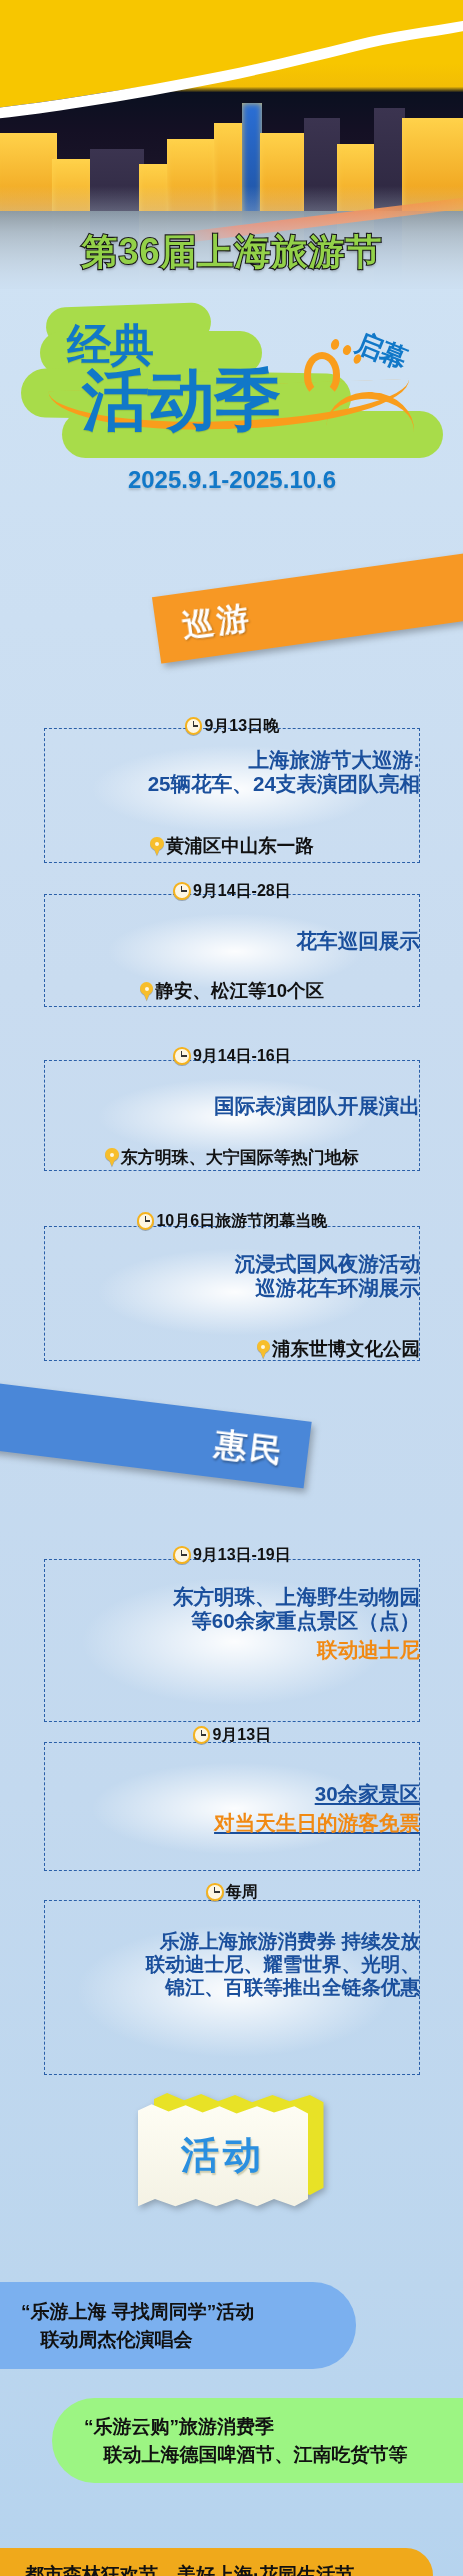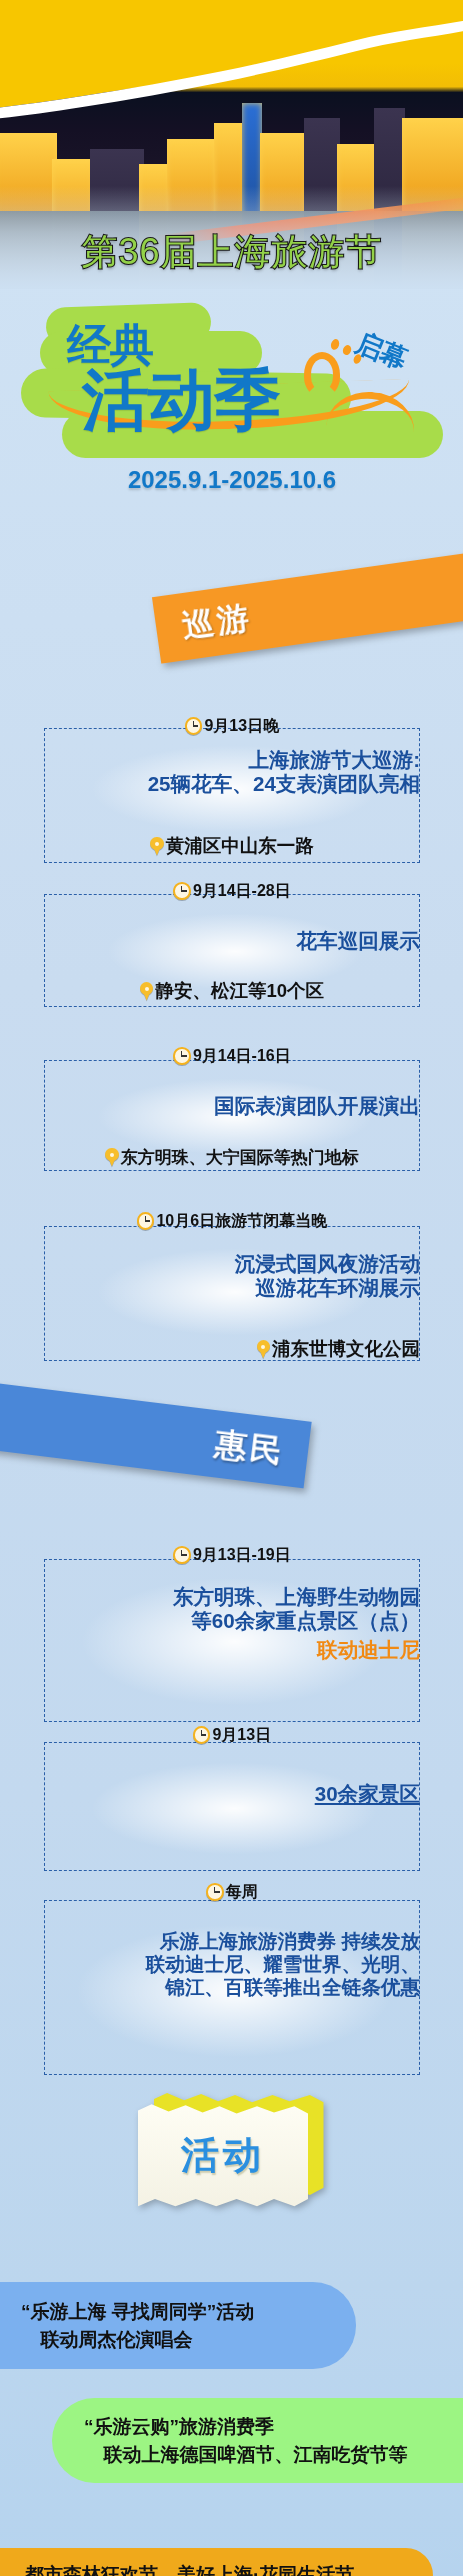--- a/index.html
+++ b/index.html
@@ -30,21 +30,21 @@
     transform:rotate(-7deg); filter:blur(0.5px); }
   .hero-tear {
     position:absolute; left:0; top:0; width:464px; height:124px; pointer-events:none;
   }
   .hero-fade { position:absolute; left:0; bottom:0; width:464px; height:103px;
     background:linear-gradient(180deg,rgba(205,224,242,0) 0%, rgba(205,224,242,.55) 45%, rgba(205,224,242,1) 100%); }
 
   
   .fest-title {
     position:absolute; left:0; top:234px; width:464px; text-align:center; z-index:6;
-    font-size:36px; line-height:1; font-weight:400; letter-spacing:1px;
+    font-size:36px; line-height:1; font-weight:700; letter-spacing:1px;
     color:#93d149;
     -webkit-text-stroke:2.1px #1b1b1b;
     paint-order:stroke fill;
     text-shadow:0 2.1px 3.1px rgba(0,0,0,.35);
   }
 
   
   .logo-wrap { position:absolute; left:0; top:294px; width:464px; height:175px; z-index:7; }
   .brush { position:absolute; background:#a8dc4a; border-radius:24px; }
   .b1 { left:46px; top:11.3px; width:165px; height:39px; border-radius:20.6px; transform:rotate(-2deg); }
@@ -341,20 +341,21 @@
     <div class="date">
       <span class="clock-icon">
           <span class="face"></span>
           <span class="h"></span>
           <span class="m"></span>
         </span>
       <span>9月13日</span>
     </div>
     <div class="title" style="top:56px;text-decoration:underline;">
       <span>30余家景区</span>
+      <span class="orange" style="margin-top:5.2px;">对当天生日的游客免票</span>
     </div>
   </div>
 
   <div class="card" style="top:1883px; height:196px;">
     <div class="box" style="top:16.5px; width:376px; height:175px;"></div>
     <div class="glow" style="left:31px; top:41px; width:319px; height:134px;"></div>
     <div class="date">
       <span class="clock-icon">
           <span class="face"></span>
           <span class="h"></span>

